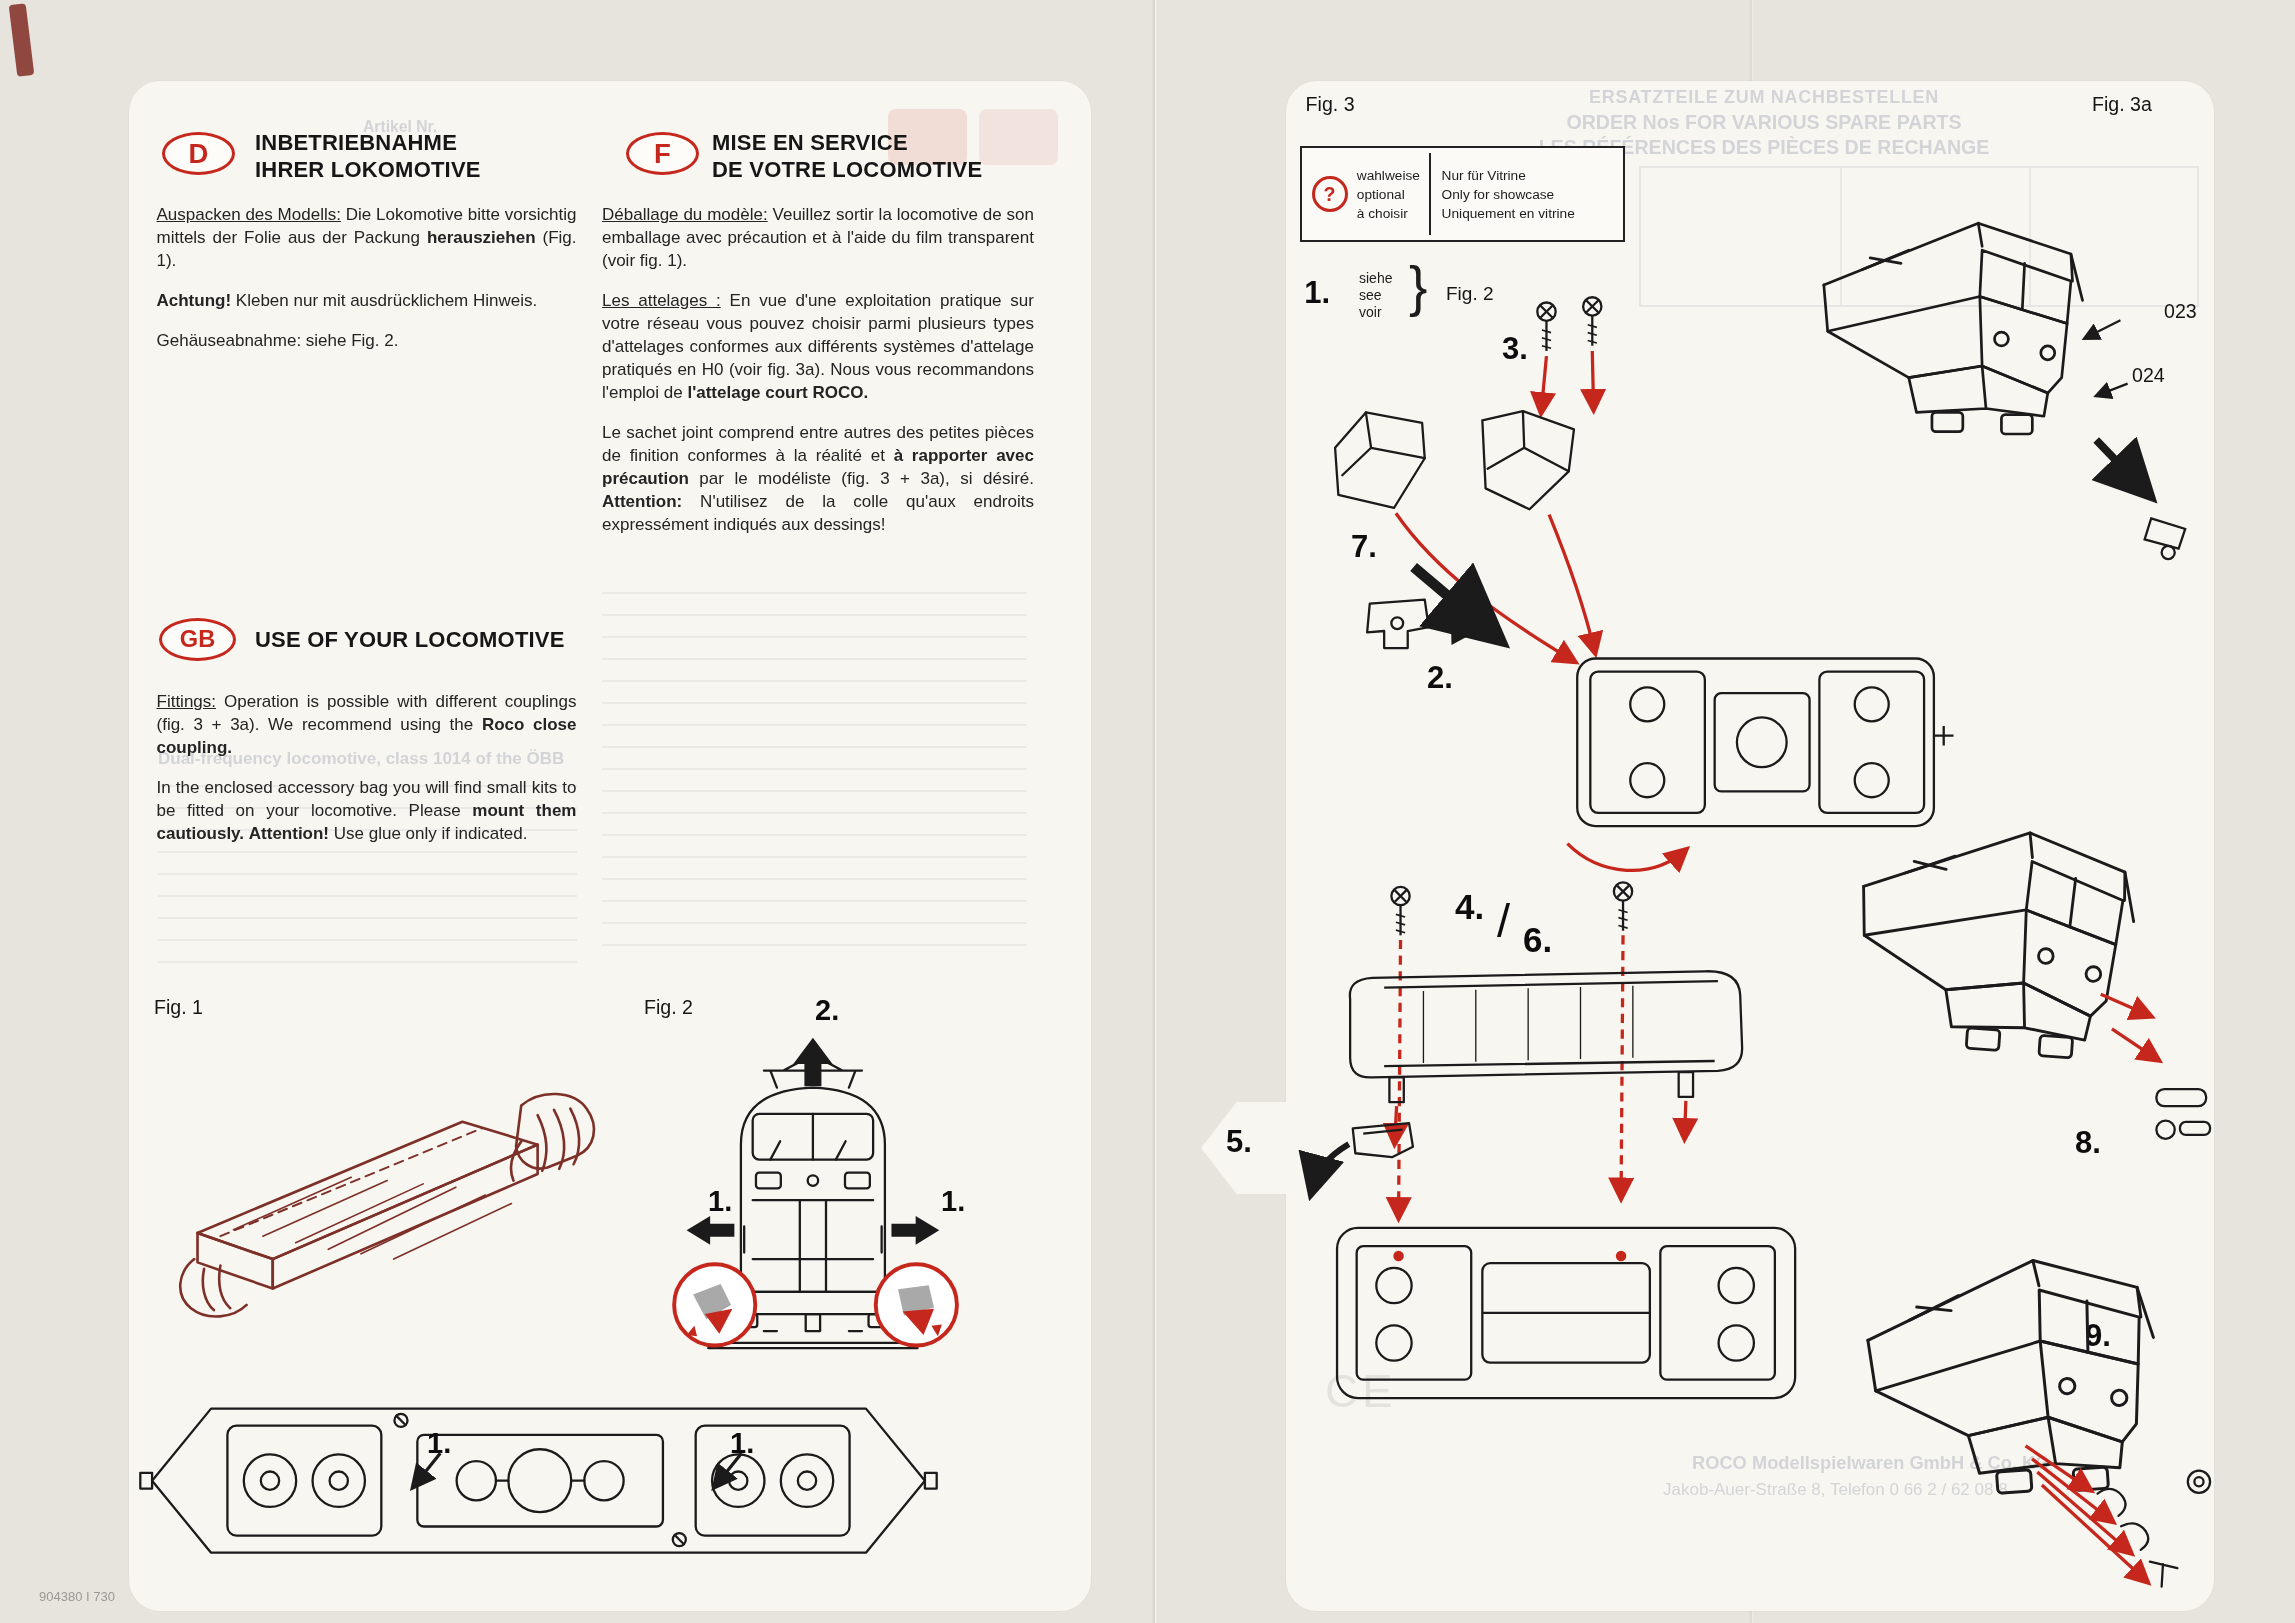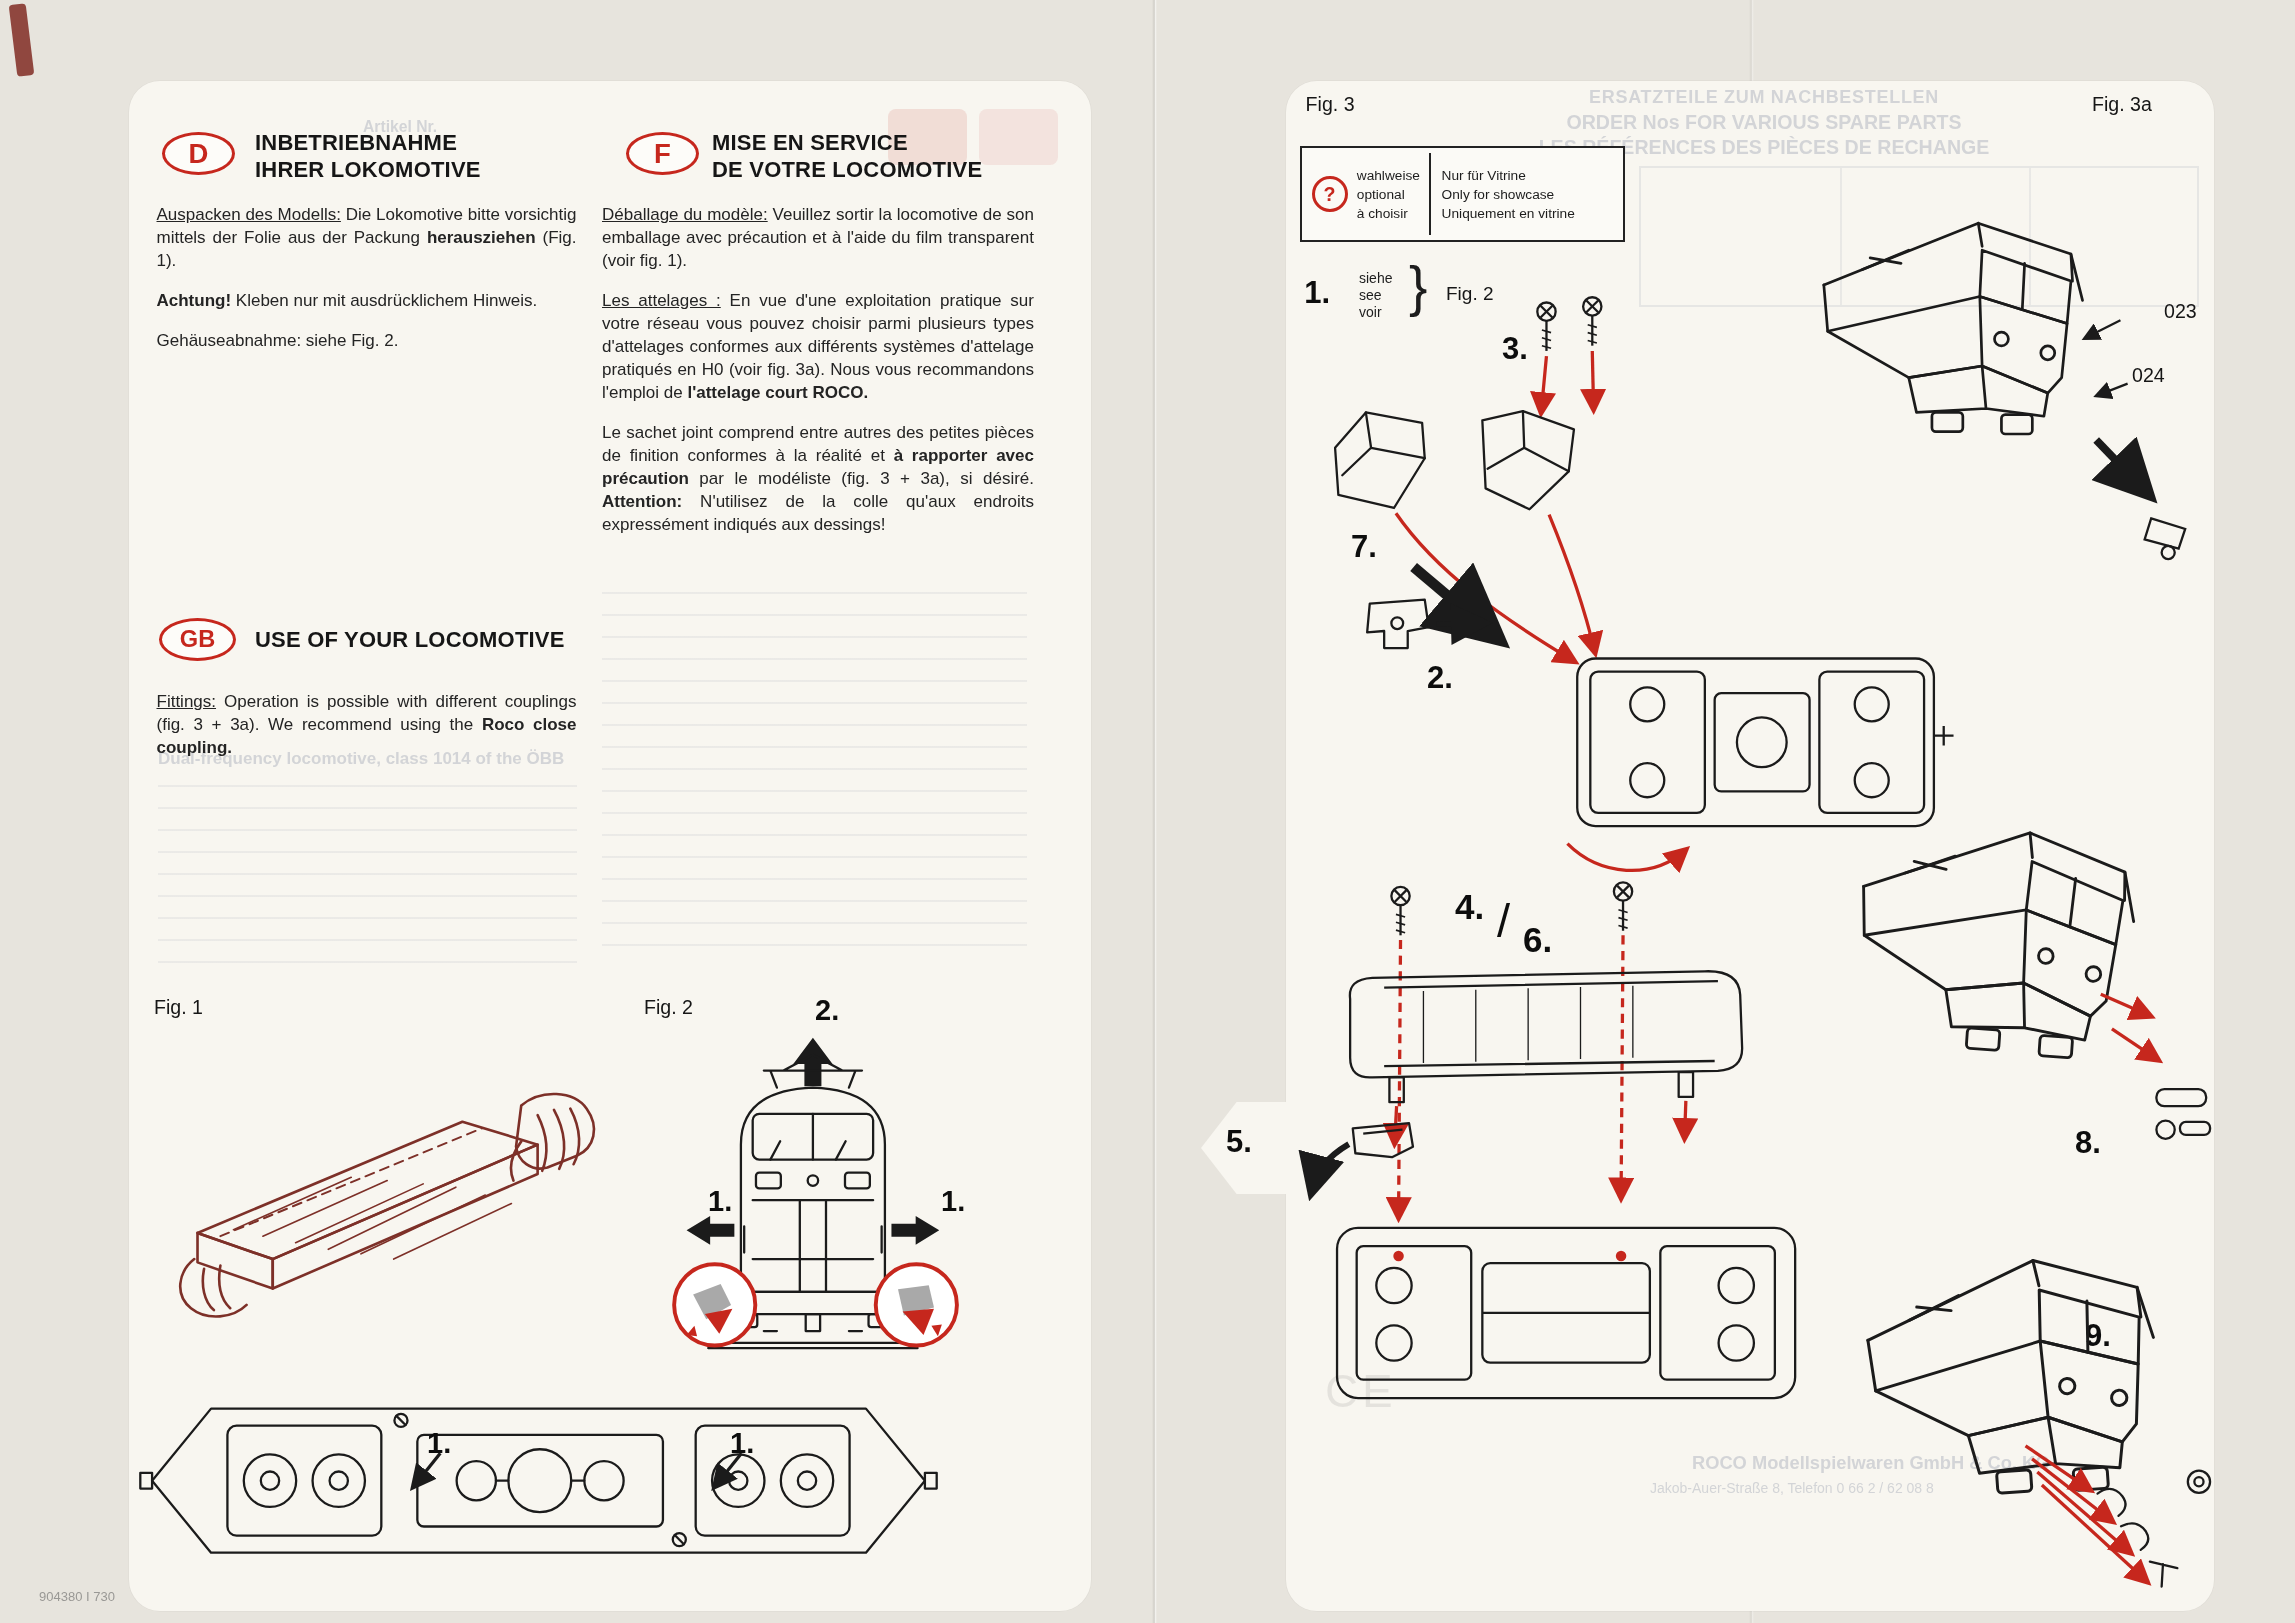--- a/index.html
+++ b/index.html
@@ -65,20 +65,21 @@
     <div class="col" style="left:27.5px;top:122px;width:420px;">
       <p class="bt"><span class="u">Auspacken des Modells:</span><span> Die Lokomotive bitte vorsichtig mittels der Folie aus der Packung </span><b>herausziehen</b><span> (Fig. 1).</span></p>
       <p class="bt"><b>Achtung!</b><span> Kleben nur mit ausdrücklichem Hinweis.</span></p>
       <p class="bt"><span>Gehäuseabnahme: siehe Fig. 2.</span></p>
     </div>
 
     <div class="badge" style="left:30px;top:537px;width:71px;height:37px;font-size:23.6px;">GB</div>
     <div class="abs h1" style="left:126px;top:545px;">USE OF YOUR LOCOMOTIVE</div>
     <div class="col" style="left:27.5px;top:609px;width:420px;">
       <p class="bt"><span class="u">Fittings:</span><span> Operation is possible with different couplings (fig. 3 + 3a). We recommend using the </span><b>Roco close coupling.</b></p>
+      <p class="bt"><span>In the enclosed accessory bag you will find small kits to be fitted on your locomotive. Please </span><b>mount them cautiously.</b><span> </span><b>Attention!</b><span> Use glue only if indicated.</span></p>
     </div>
 
     <div class="badge" style="left:497px;top:51px;width:67px;height:37px;font-size:27.5px;">F</div>
     <div class="abs" style="left:583px;top:48px;">
       <div class="h1">MISE EN SERVICE</div>
       <div class="h1">DE VOTRE LOCOMOTIVE</div>
     </div>
     <div class="col" style="left:473px;top:122px;width:432px;">
       <p class="bt"><span class="u">Déballage du modèle:</span><span> Veuillez sortir la locomotive de son emballage avec précaution et à l'aide du film transparent (voir fig. 1).</span></p>
       <p class="bt"><span class="u">Les attelages :</span><span> En vue d'une exploitation pratique sur votre réseau vous pouvez choisir parmi plusieurs types d'attelages conformes aux différents systèmes d'attelage pratiqués en H0 (voir fig. 3a). Nous vous recommandons l'emploi de </span><b>l'attelage court ROCO.</b></p>
@@ -180,21 +181,21 @@
   <div class="panel" style="left:1286px;top:81px;width:928px;height:1530px;">
 
     <div class="abs" style="left:164px;top:2.6px;width:628px;text-align:center;">
       <div class="ghost" style="position:static;font-size:18px;font-weight:bold;letter-spacing:0.7px;line-height:26px;">ERSATZTEILE ZUM NACHBESTELLEN</div>
       <div class="ghost" style="position:static;font-size:19.6px;font-weight:bold;line-height:25px;">ORDER Nos FOR VARIOUS SPARE PARTS</div>
       <div class="ghost" style="position:static;font-size:19.6px;font-weight:bold;line-height:25px;">LES RÉFÉRENCES DES PIÈCES DE RECHANGE</div>
     </div>
     <div class="gtable" style="left:353px;top:85px;width:556px;height:137px;"></div>
     <div class="ghost" style="left:39px;top:1283px;font-size:46px;letter-spacing:3.9px;color:rgba(0,0,0,.08);">CE</div>
     <div class="ghost" style="left:406px;top:1371px;font-size:18.3px;font-weight:bold;">ROCO Modellspielwaren GmbH &amp; Co. KG</div>
-    <div class="ghost" style="left:364px;top:1399px;font-size:14px;">Jakob-Auer-Straße 8, Telefon 0 66 2 / 62 08 8</div>
+    <div class="ghost" style="left:377px;top:1399px;font-size:17px;">Jakob-Auer-Straße 8, Telefon 0 66 2 / 62 08 8</div>
 
     <div class="abs figlbl" style="left:19.6px;top:11.8px;">Fig. 3</div>
     <div class="abs figlbl" style="left:806px;top:11.8px;">Fig. 3a</div>
 
     <div class="legend" style="left:14.4px;top:65px;width:321px;height:92px;">
       <div class="legend-icon">?</div>
       <div>
         <div class="lg-line">wahlweise</div>
         <div class="lg-line">optional</div>
         <div class="lg-line">à choisir</div>

